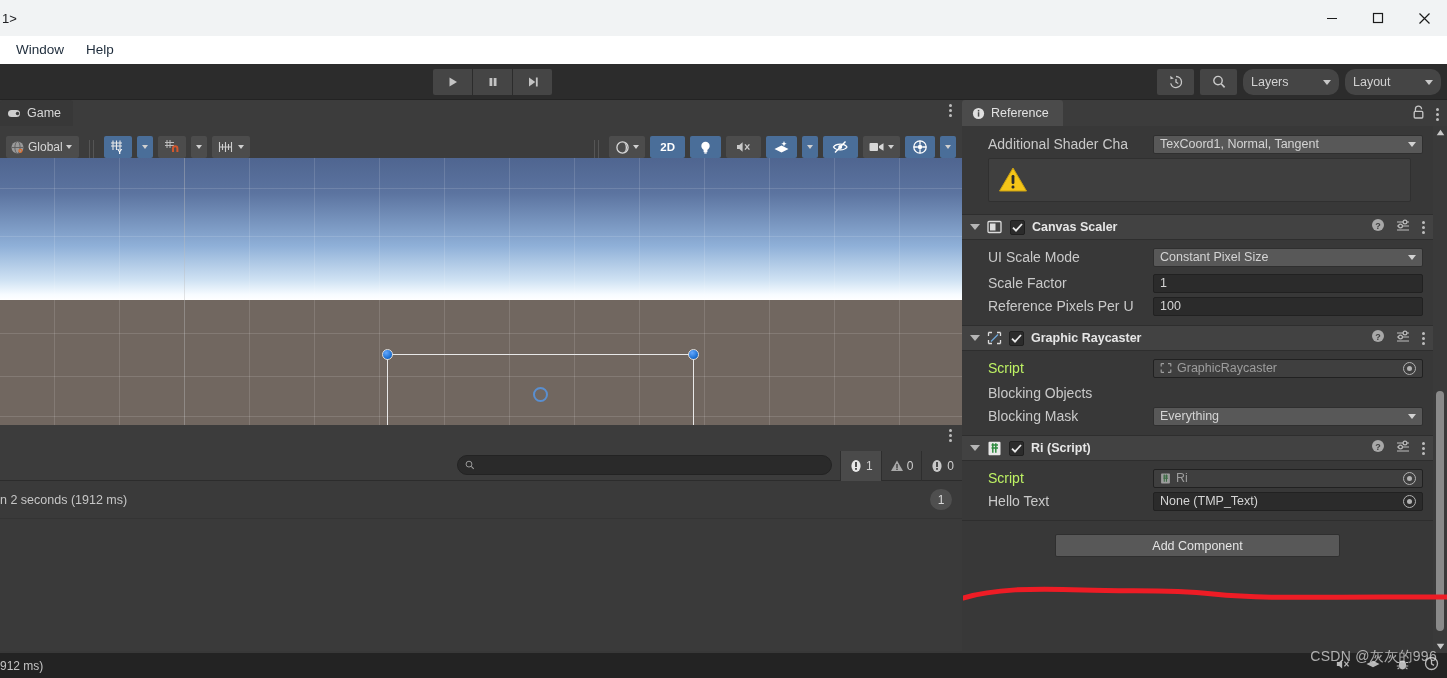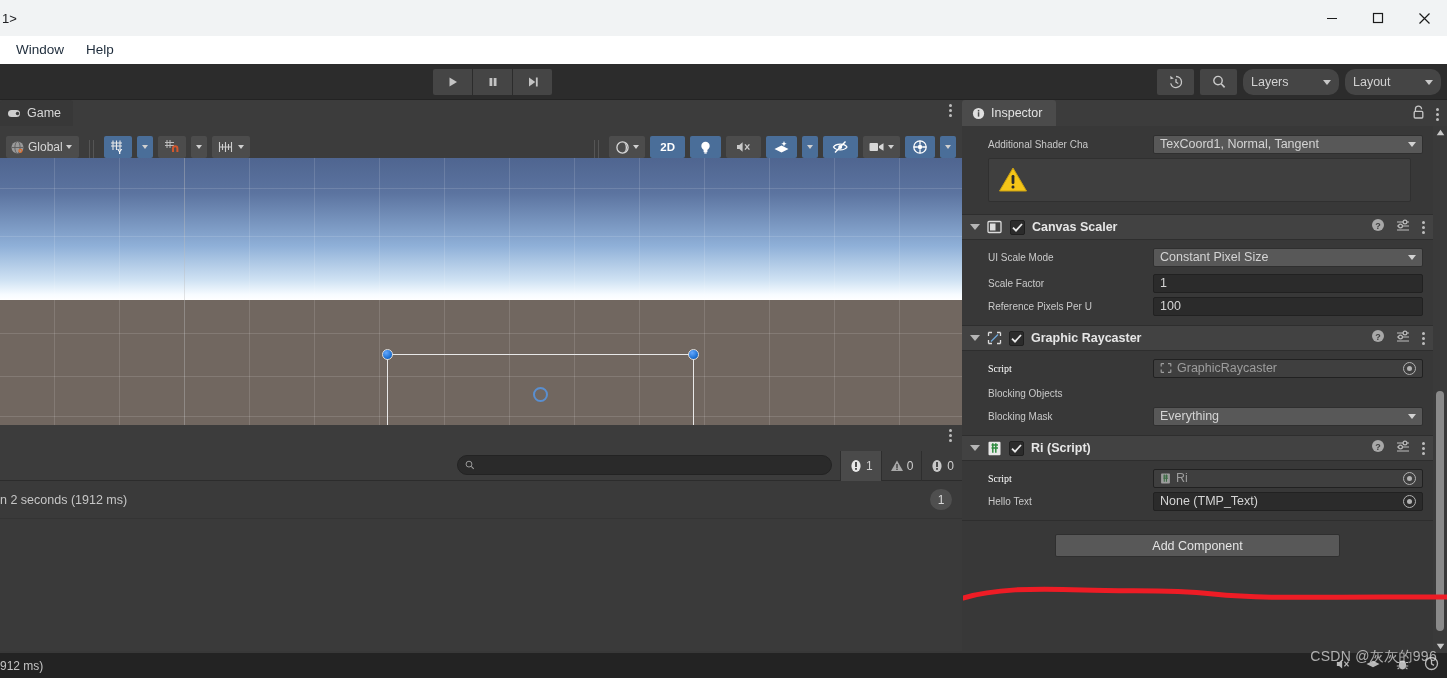--- a/index.html
+++ b/index.html
@@ -198,22 +198,22 @@
     border-top-left-radius: 3px; border-top-right-radius: 3px;
   }
   .insp-head-icons { position: absolute; right: 8px; top: 5px; display: flex; gap: 11px; align-items: center; }
 
   .insp-body {
     position: relative; height: 527px; background: #383838; overflow: hidden;
   }
   .insp-scroll-area { position: absolute; left: 0; top: 0; right: 14px; bottom: 0; }
 
   .row { display: flex; align-items: center; height: 20px; padding-left: 26px; margin-bottom: 3px; }
-  .lbl { font-size: 10px; color: #c9c9c9; width: 165px; flex: none; overflow: hidden; white-space: nowrap; }
-  .lbl.dim { color: #ffffff; font-family: Liberation Serif, serif; }
+  .lbl { font-size: 14px; color: #c9c9c9; width: 165px; flex: none; overflow: hidden; white-space: nowrap; }
+  .lbl.dim { color: #bef264; }
   .fld {
     flex: 1; height: 19px; background: #2b2b2b; border: 1px solid #212121;
     border-radius: 2px; color: #d4d4d4; font-size: 12.5px;
     display: flex; align-items: center; padding: 0 6px; margin-right: 10px;
   }
   .fld.pop { background: #585858; border-color: #2f2f2f; justify-content: space-between; }
   .fld.ro { background: #3f3f3f; color: #9d9d9d; }
   .fld.obj { justify-content: space-between; }
   .pop-caret { width: 0; height: 0; border-left: 4px solid transparent; border-right: 4px solid transparent; border-top: 5px solid #d2d2d2; }
   .obj-dot {
@@ -570,21 +570,21 @@
   </div>
 
   <div class="inspector">
     <div class="insp-tabstrip">
       <div class="insp-tab">
         <svg width="13" height="13" viewBox="0 0 13 13">
           <circle cx="6.5" cy="6.5" r="5.6" fill="#e0e0e0"></circle>
           <rect x="5.8" y="5.2" width="1.5" height="4.4" fill="#4b4b4b"></rect>
           <rect x="5.8" y="2.9" width="1.5" height="1.6" fill="#4b4b4b"></rect>
         </svg>
-        <span>Inspector</span>
+        <span>Reference</span>
       </div>
       <div class="insp-head-icons">
         <span>
           <svg width="13" height="14" viewBox="0 0 13 14">
             <path d="M3.4 6.4 V4.2 a3.1 3.1 0 0 1 6.2 0" fill="none" stroke="#c6c6c6" stroke-width="1.3"></path>
             <rect x="2.2" y="6.4" width="8.6" height="6.6" rx="1" fill="none" stroke="#c6c6c6" stroke-width="1.3"></rect>
           </svg>
         </span>
         <span>
           <span class="kebab">

